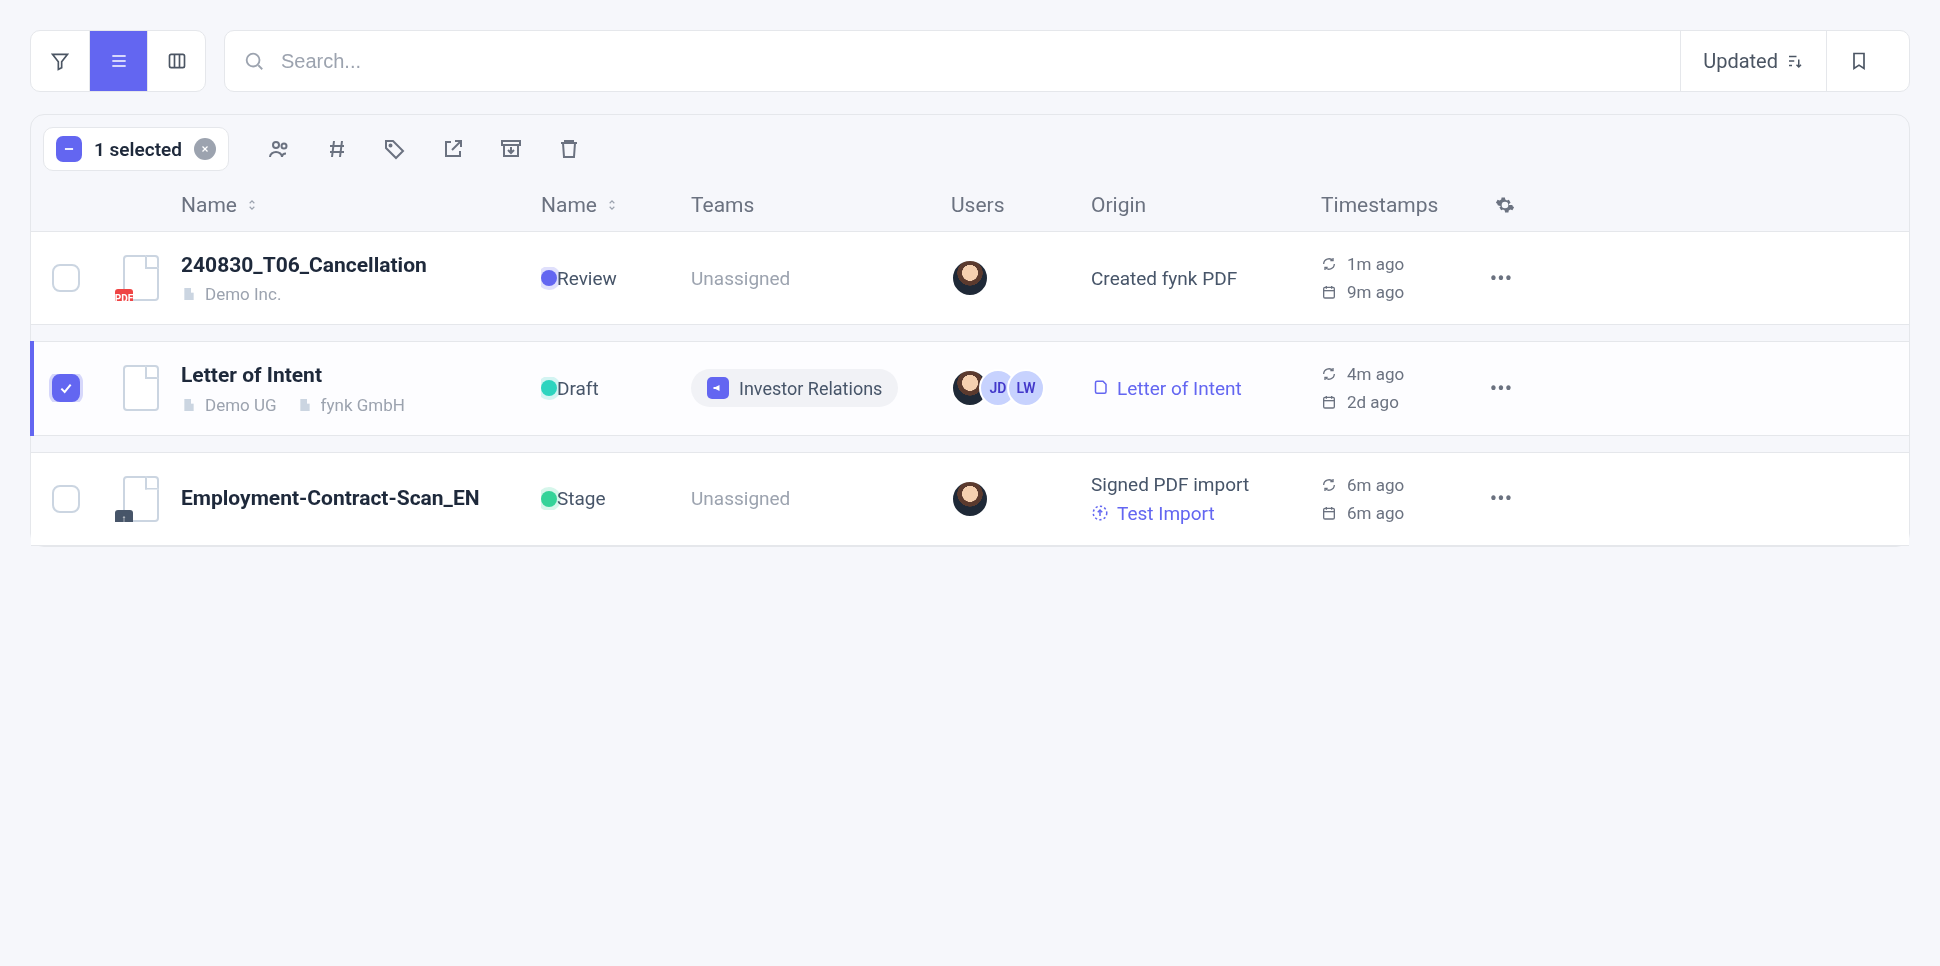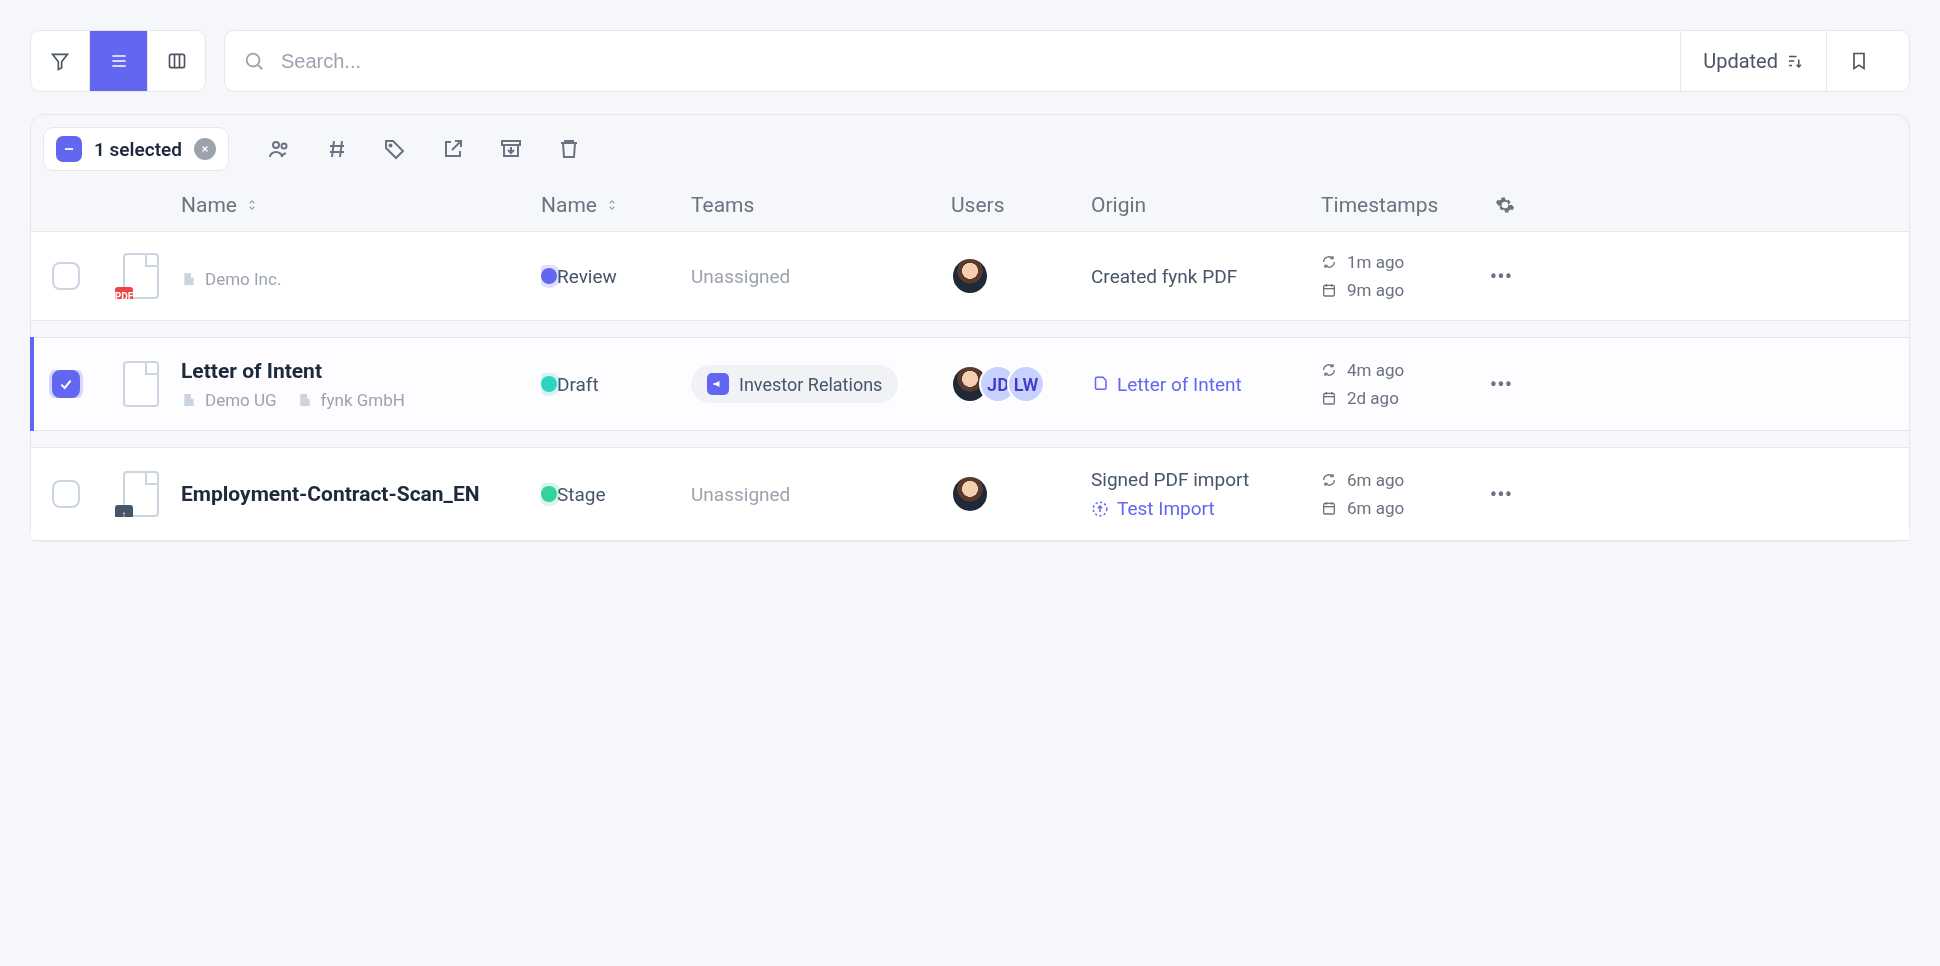--- a/index.html
+++ b/index.html
@@ -194,21 +194,21 @@
 }
 .tag .ticon {
   width: 22px; height: 22px; border-radius: 5px; background: var(--primary);
   display: flex; align-items: center; justify-content: center; color: #fff;
 }
 
 .userscell { display: flex; }
 .avatar {
   width: 38px; height: 38px; border-radius: 50%;
   display: flex; align-items: center; justify-content: center;
-  font-size: 18px; font-weight: 600; color: #4338ca;
+  font-size: 14px; font-weight: 600; color: #4338ca;
   background: #c7d2fe; border: 2px solid #fff;
 }
 .avatar.photo { background: radial-gradient(circle at 50% 35%, #f5d0b0 28%, #5b3a2e 29% 45%, #1f2937 46%); }
 .avatar + .avatar { margin-left: -10px; }
 
 .origincell { font-size: 19px; color: #475569; display: flex; flex-direction: column; gap: 6px; }
 .olink { color: var(--primary); display: inline-flex; align-items: center; gap: 8px; cursor: pointer; }
 
 .tscell { display: flex; flex-direction: column; gap: 8px; color: var(--muted2); font-size: 17px; }
 .tscell .trow { display: flex; align-items: center; gap: 10px; }
@@ -384,20 +384,21 @@
         <div>
             <div class="checkbox"></div>
           </div>
         <div>
             <div class="docicon">
               <div class="sheet"></div>
               <div class="badge-br pdf">PDF</div>
             </div>
           </div>
         <div class="namecell">
+          <div class="title">240830_T06_Cancellation</div>
           <div class="subs">
             <div class="sub">
               <span class="bldg">
                   <svg width="16" height="16" viewBox="0 0 24 24" fill="currentColor">
                     <rect x="5" y="3" width="10" height="18"></rect>
                     <rect x="15" y="10" width="4" height="11"></rect>
                   </svg>
                 </span>
               <span>Demo Inc.</span>
             </div>

